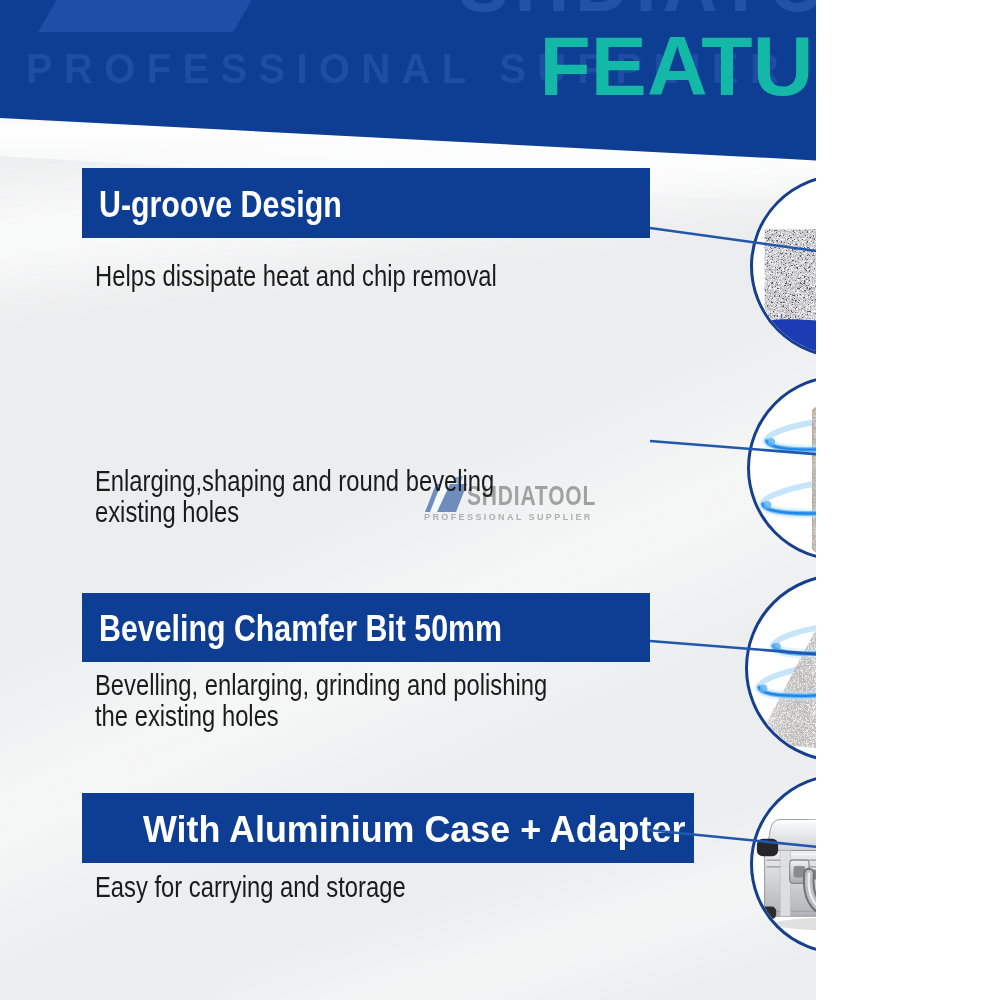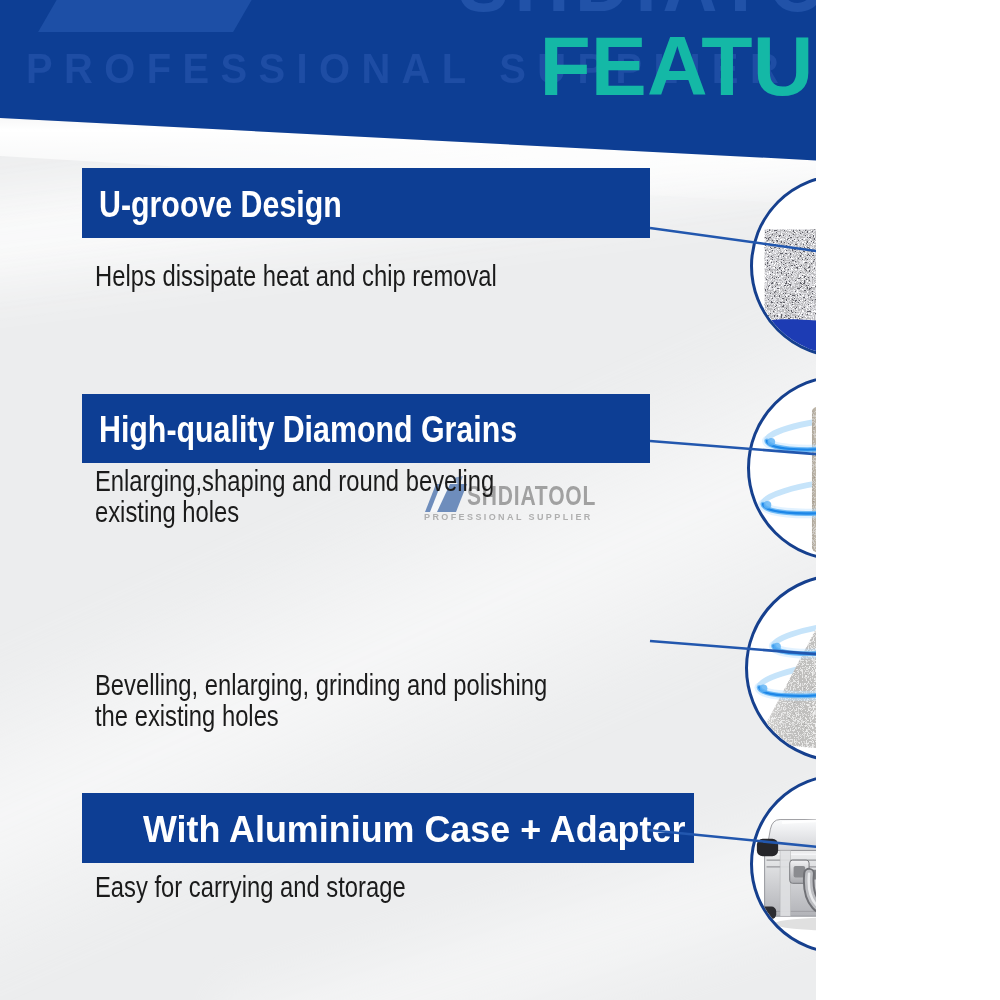--- a/index.html
+++ b/index.html
@@ -86,26 +86,26 @@
     </svg>
     <div class="wm-mid-name">SHDIATOOL</div>
     <div class="wm-mid-tag">PROFESSIONAL SUPPLIER</div>
   </div>
 
   <div class="banner" id="banner1">
     <span class="t">U-groove Design</span>
   </div>
   <div class="desc" id="desc1">Helps dissipate heat and chip removal</div>
 
-  <div class="banner" id="banner2">
-    <span class="t">High-quality Diamond Grains</span>
-  </div>
   <div class="desc" id="desc2">Enlarging,shaping and round beveling
 existing holes</div>
 
+  <div class="banner" id="banner3">
+    <span class="t">Beveling Chamfer Bit 50mm</span>
+  </div>
   <div class="desc" id="desc3">Bevelling, enlarging, grinding and polishing
 the existing holes</div>
 
   <div class="banner" id="banner4">
     <span class="t">With Aluminium Case + Adapter</span>
   </div>
   <div class="desc" id="desc4">Easy for carrying and storage</div>
 
   <div class="circle" id="circle1">
     <svg viewBox="0 0 184 184">

